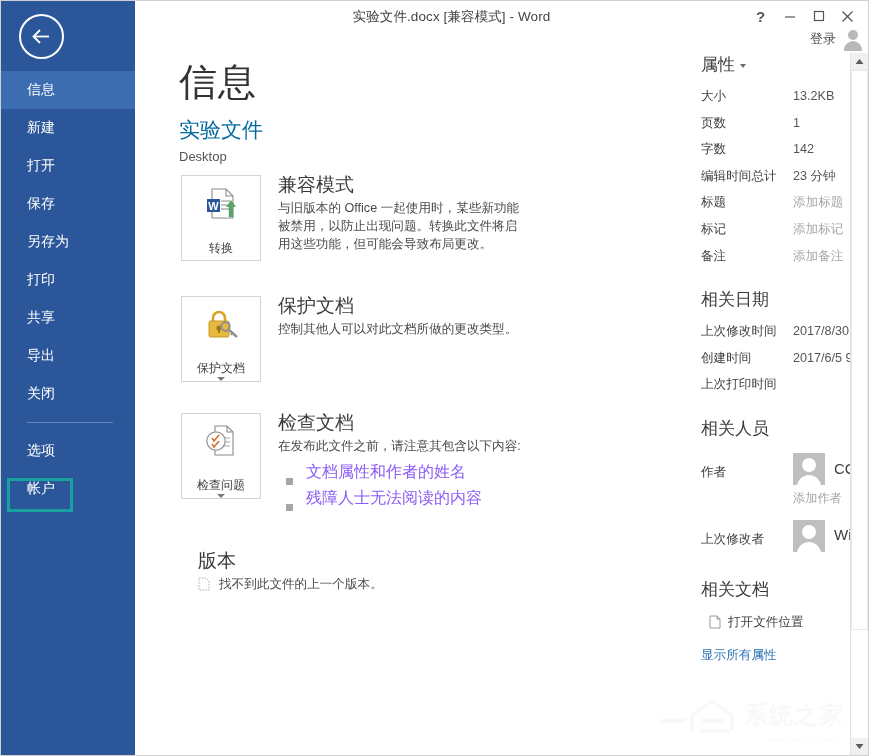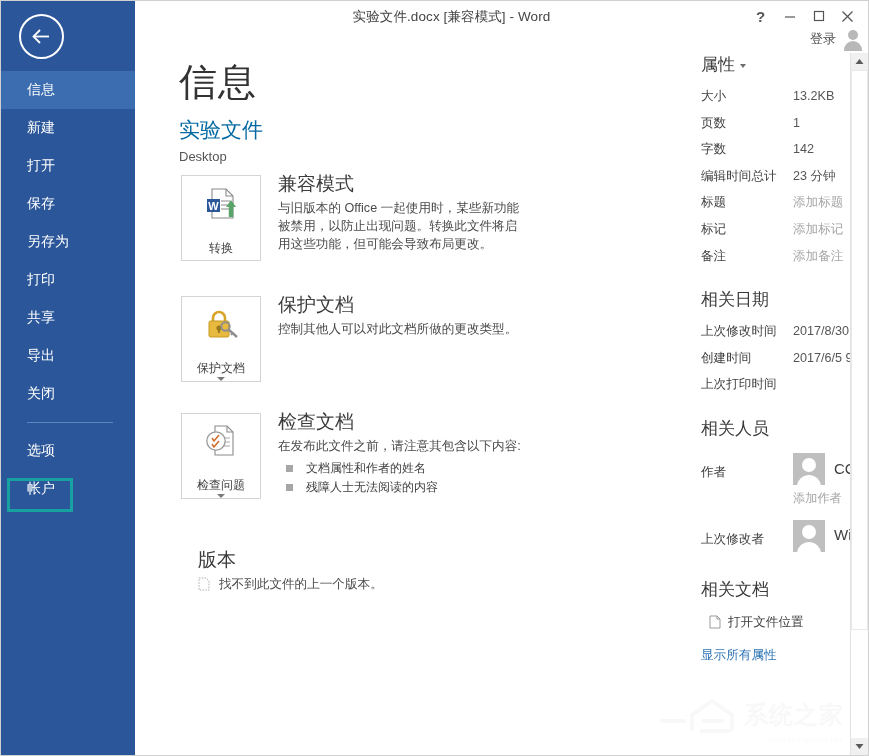--- a/index.html
+++ b/index.html
@@ -228,37 +228,36 @@
   }
   .sect-body {
     margin-left: 17px;
     width: 248px;
   }
   .sect-title {
     font-size: 19px;
     color: #3b3b3b;
     line-height: 1.1;
     margin-bottom: 4px;
-    font-family: Liberation Mono, monospace;
   }
   .sect-desc {
     font-size: 12.6px;
     color: #4a4a4a;
     line-height: 1.42;
   }
   .bullet-list {
     margin: 3px 0 0 0;
     padding: 0;
     list-style: none;
   }
   .bullet-list li {
     display: flex;
-    align-items: center;
-    font-size: 12px;
-    color: #404040;
+    align-items: flex-end;
+    font-size: 16px;
+    color: #8b5cf6;
     line-height: 1.62;
     padding-left: 8px;
   }
   .bullet-list li .sq {
     width: 7px; height: 7px;
     background: #a6a6a6;
     margin-right: 13px;
     flex: 0 0 auto;
   }
   .version-line {

